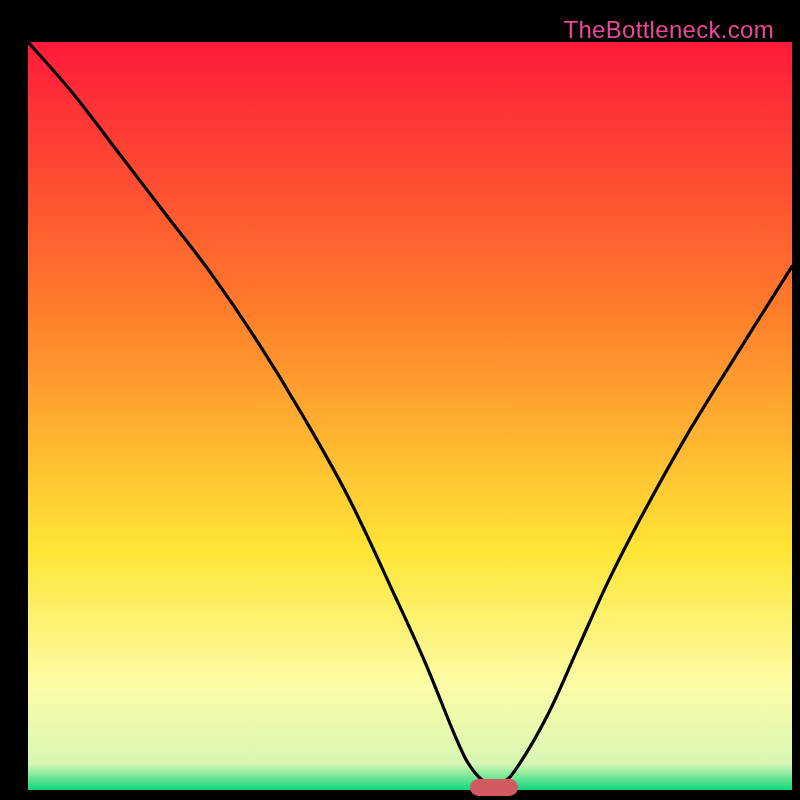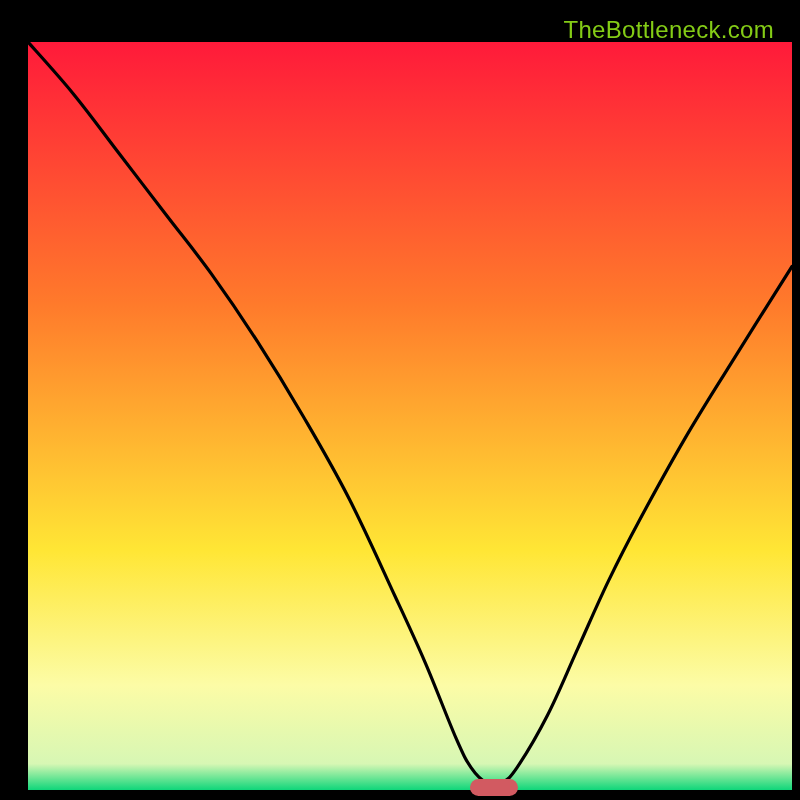--- a/index.html
+++ b/index.html
@@ -37,21 +37,21 @@
     position: absolute;
     left: 0;
     top: 0;
     width: 764px;
     height: 748px;
   }
   .watermark {
     position: absolute;
     top: 6px;
     right: 16px;
-    color: #84cc16;
+    color: #ec4899;
     font-size: 24px;
     font-weight: 500;
     letter-spacing: 0.3px;
     user-select: none;
   }
   .marker {
     position: absolute;
     width: 48px;
     height: 17px;
     border-radius: 9px;

